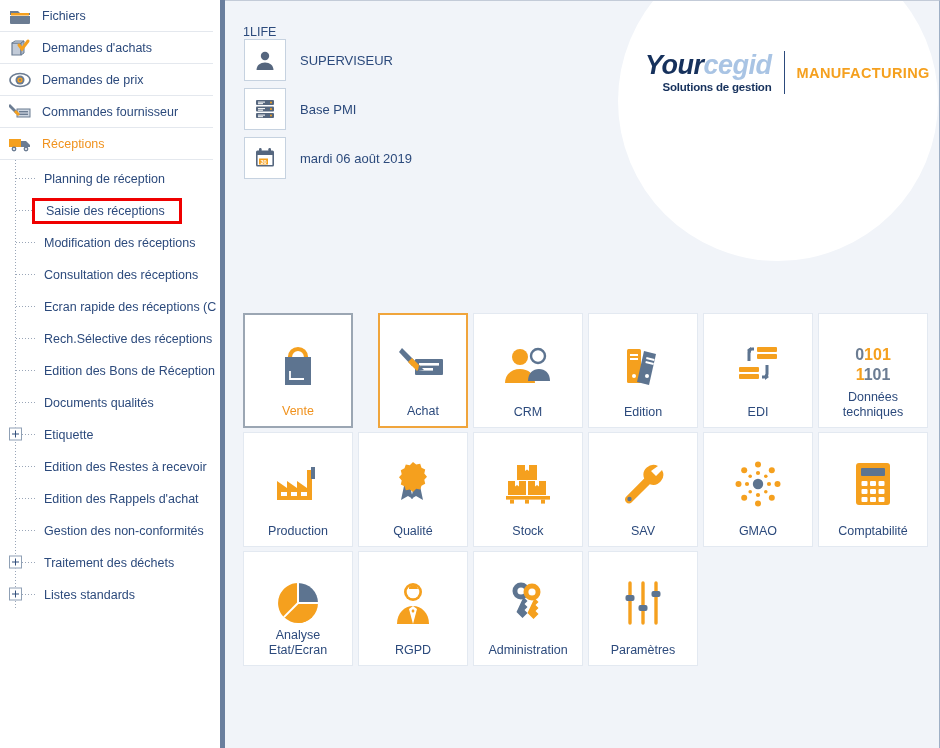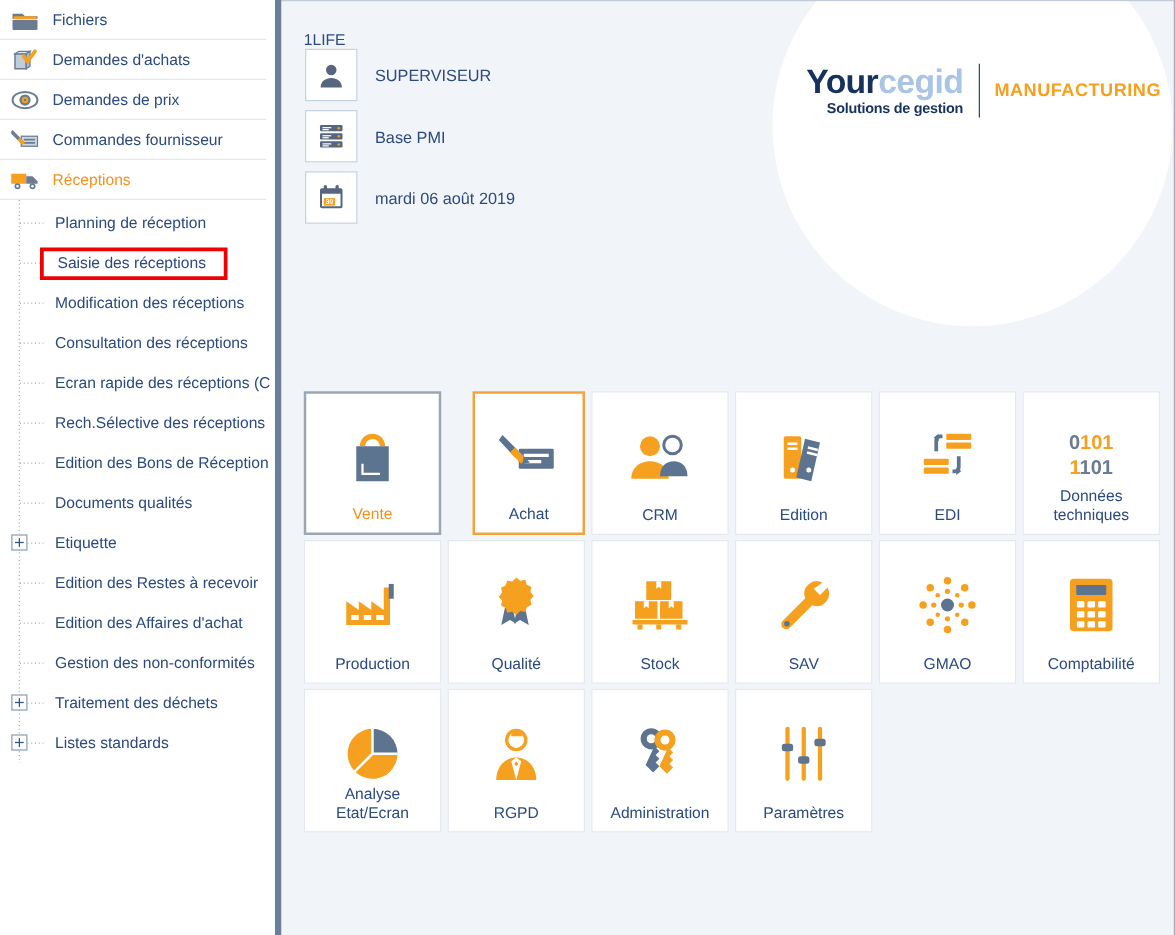--- a/index.html
+++ b/index.html
@@ -129,20 +129,21 @@
   .logo {
     position: absolute;
     left: 425px; top: 50px;
     display: flex; align-items: center;
     z-index: 3;
   }
   .logo-left { text-align: right; line-height: 1; }
   .logo-word {
     font-size: 27px;
     font-weight: bold;
+    font-style: italic;
     letter-spacing: -0.5px;
   }
   .logo-your { color: #16315c; }
   .logo-cegid { color: #a9c4e4; }
   .logo-tag {
     font-size: 11.5px;
     font-weight: bold;
     color: #16315c;
     letter-spacing: -0.2px;
     margin-top: 3px;
@@ -340,21 +341,21 @@
           <div class="tick"></div>
           <div class="plusbox"></div>
           <div class="tree-text-wrap"><span class="tree-label">Etiquette</span></div>
         </div>
         <div class="tree-row">
           <div class="tick"></div>
           <div class="tree-text-wrap"><span class="tree-label">Edition des Restes à recevoir</span></div>
         </div>
         <div class="tree-row">
           <div class="tick"></div>
-          <div class="tree-text-wrap"><span class="tree-label">Edition des Affaires d'achat</span></div>
+          <div class="tree-text-wrap"><span class="tree-label">Edition des Rappels d'achat</span></div>
         </div>
         <div class="tree-row">
           <div class="tick"></div>
           <div class="tree-text-wrap"><span class="tree-label">Gestion des non-conformités</span></div>
         </div>
         <div class="tree-row">
           <div class="tick"></div>
           <div class="plusbox"></div>
           <div class="tree-text-wrap"><span class="tree-label">Traitement des déchets</span></div>
         </div>

